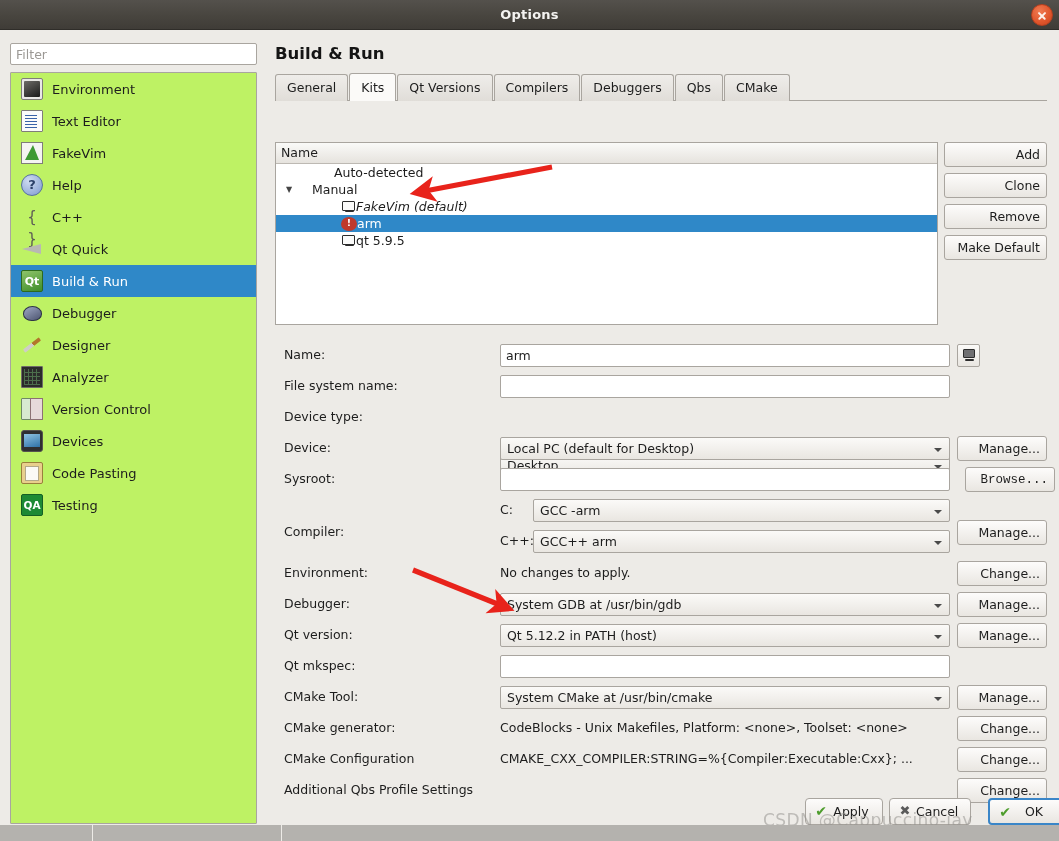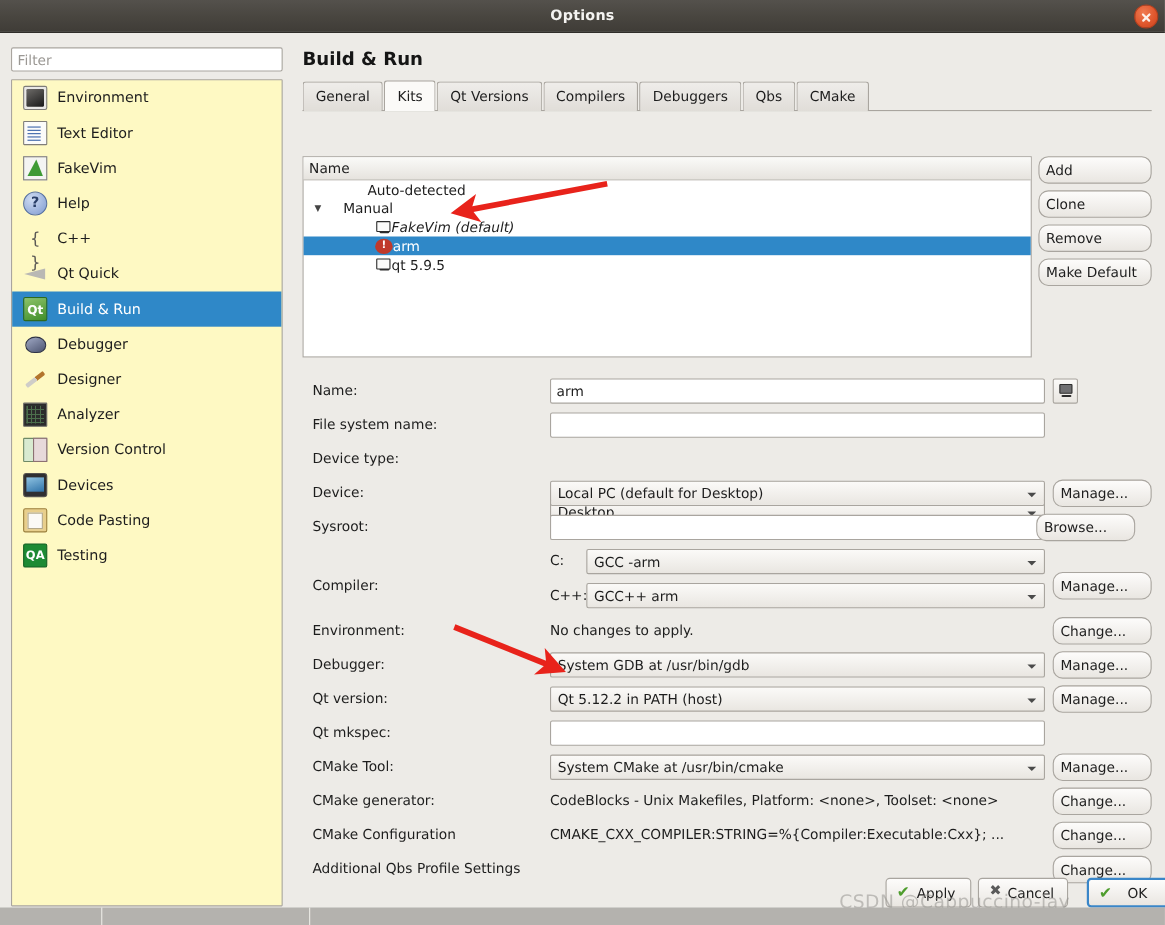--- a/index.html
+++ b/index.html
@@ -58,21 +58,21 @@
     position: absolute; left: 10px; top: 13px; width: 247px; height: 22px;
     background: #ffffff; border: 1px solid #a9a59f; border-radius: 2px;
     font-family: inherit; font-size: 12.5px; color: #1d1d1d;
     padding: 0 5px; outline: none;
   }
   #filter-input::placeholder { color: #9b9894; }
 
   
   #sidebar {
     position: absolute; left: 10px; top: 42px; width: 247px; height: 752px;
-    background: #fef9c3; border: 1px solid #a9a59f; border-radius: 1px;
+    background: #bef264; border: 1px solid #a9a59f; border-radius: 1px;
     overflow: hidden;
   }
   .side-item {
     display: flex; align-items: center; height: 32px;
     padding-left: 10px; cursor: pointer; color: #1d1d1d;
   }
   .side-item.selected { background: #2f88c8; color: #ffffff; }
   .side-item .ico {
     width: 22px; height: 22px; margin-right: 9px; flex: 0 0 22px;
     position: relative; display: block;
@@ -176,23 +176,23 @@
     margin-left:1px; position:relative;
   }
   .ico-warning::after{
     content:"!"; position:absolute; left:0; top:0; width:100%; height:100%;
     text-align:center; line-height:12px; font-size:9.5px; font-weight:bold; color:#ffffff;
   }
 
   
   .btn {
     background: linear-gradient(180deg,#fdfcfb,#e9e6e1);
-    border: 1px solid #a9a59f; border-radius: 9px;
+    border: 1px solid #a9a59f; border-radius: 3px;
     font-family: inherit; font-size: 12.5px; color: #1d1d1d;
-    cursor: pointer; text-align: left; white-space: nowrap;
+    cursor: pointer; text-align: right; white-space: nowrap;
   }
   #tree-btns { position: absolute; left: 944px; top: 112px; width: 105px; }
   #tree-btns .btn { display: block; width: 103px; height: 25px; margin-bottom: 6px; }
 
   
   #form { position: absolute; left: 275px; top: 306px; width: 774px; height: 475px; }
   .row { position: absolute; left: 0; width: 774px; }
   .flabel {
     position: absolute; left: 9px; font-size: 12.5px; color: #1d1d1d;
     line-height: 22px; white-space: nowrap;
@@ -413,21 +413,21 @@
         <div class="combo" style="left:225px; width:450px;">
           <span>Local PC (default for Desktop)</span>
           <span class="arrow"></span>
         </div>
         <button class="btn sidebtn" style="left:682px; top:-1px;">Manage...</button>
       </div>
 
       <div class="row" style="top:132px;">
         <div class="flabel">Sysroot:</div>
         <input class="field" style="left: 225px; width: 450px;" type="text" value="">
-        <button class="btn sidebtn" style="left:667px; top:-1px;">Browse...</button>
+        <button class="btn sidebtn" style="left:690px; top:-1px;font-family:Liberation Mono, monospace;">Browse...</button>
       </div>
 
       <div class="row" style="top:163px;">
         <div class="subprefix" style="left:225px;">C:</div>
         <div class="combo" style="left:258px; width:417px;">
           <span>GCC -arm</span>
           <span class="arrow"></span>
         </div>
       </div>
       <div class="row" style="top:185px;">

